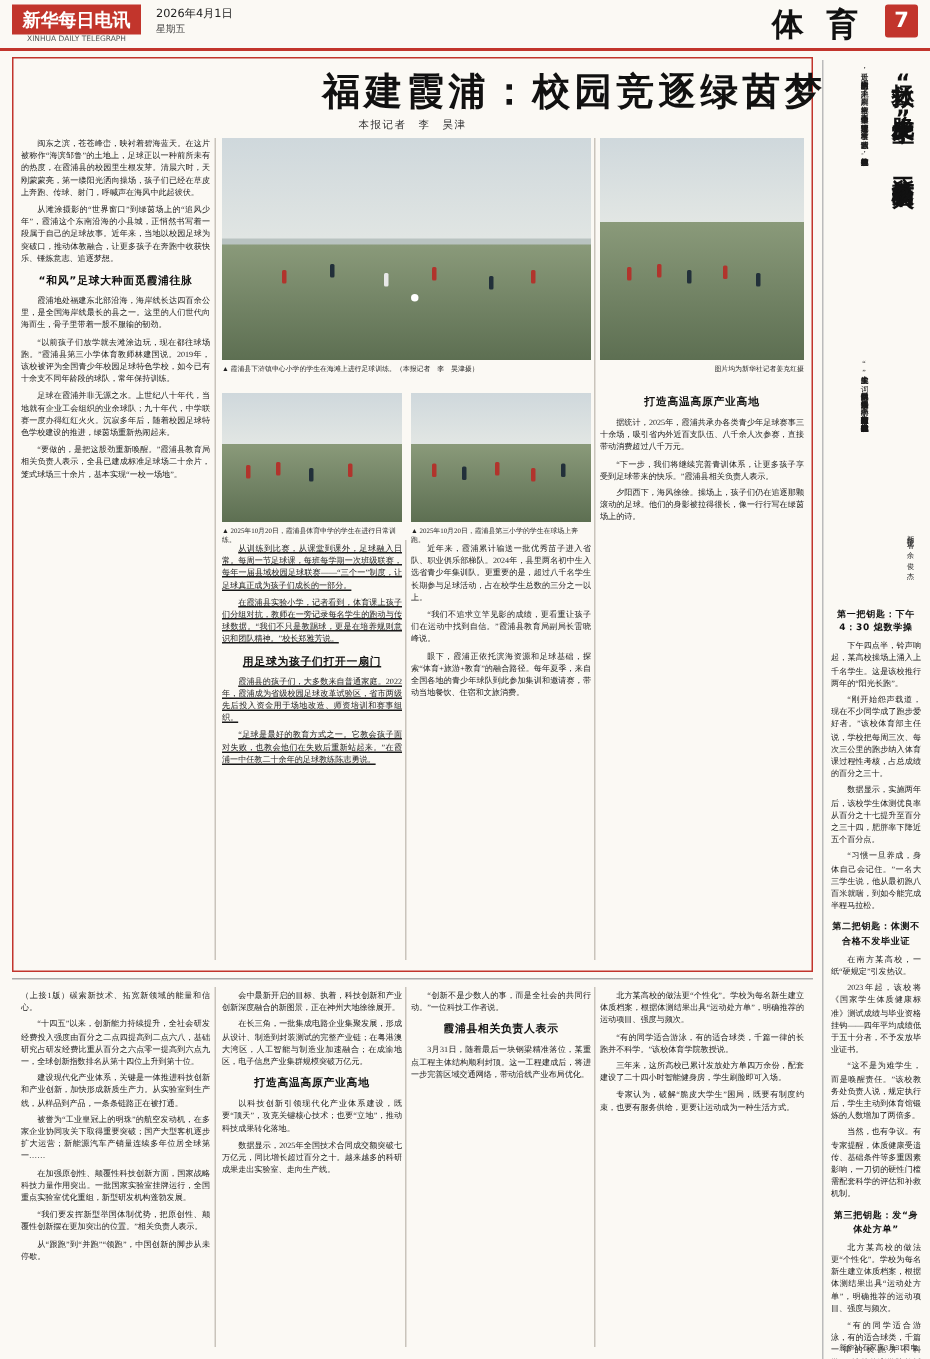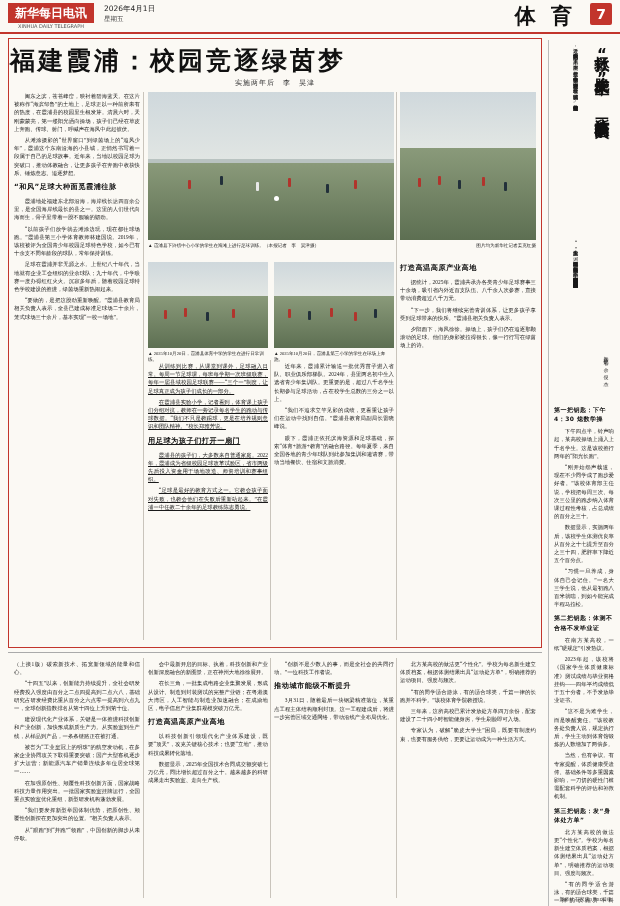--- a/index.html
+++ b/index.html
@@ -40,33 +40,34 @@
     background:#c2352c;color:#fff;font-size:14px;font-weight:bold;
     text-align:center;line-height:22px;border-radius:2px;
     font-family:"DejaVu Sans", sans-serif;
   }
   
   .redbox{
     position:absolute;left:8px;top:38px;width:534px;height:610px;
     border:1.5px solid #c2352c;box-sizing:border-box;
   }
   .headline{
-    position:absolute;left:10px;top:44px;width:530px;text-align:left;
+    position:absolute;left:10px;top:44px;width:530px;text-align:right;
     font-size:25px;font-weight:bold;letter-spacing:3px;color:#111;
     font-family:"DejaVu Sans", sans-serif;
+    padding-left:11px;
   }
   .byline{
     position:absolute;left:10px;top:78px;width:530px;text-align:center;
     font-size:7px;color:#333;letter-spacing:1px;
   }
   
   .col{position:absolute;font-size:5.4px;line-height:1.52;color:#1a1a1a;text-align:justify;}
   .col p{margin:0 0 3px 0;text-indent:2em;}
   .subhead{
-    font-size:7.2px;font-weight:bold;text-align:left;margin:5px 0 4px 0;
+    font-size:7.2px;font-weight:bold;text-align:center;margin:5px 0 4px 0;
     letter-spacing:0.5px;color:#111;font-family:"DejaVu Sans", sans-serif;
     text-indent:0;
   }
   .photo{position:absolute;background:#6a7f63;overflow:hidden;}
   .cap{position:absolute;font-size:4.6px;color:#222;line-height:1.35;}
   .rule-v{position:absolute;width:0;border-left:1px solid #c9c4bb;}
   .rule-h{position:absolute;height:0;border-top:1px solid #c9c4bb;}
   .side-headline{
     position:absolute;font-size:15px;font-weight:bold;color:#111;
     line-height:1.12;letter-spacing:1px;font-family:"DejaVu Sans", sans-serif;
@@ -101,21 +102,21 @@
     <div class="logo-sub">XINHUA DAILY TELEGRAPH</div>
     <div class="date-line">2026年4月1日</div>
     <div class="date-line2">星期五</div>
     <div class="section-title">体 育</div>
     <div class="section-num">7</div>
   </div>
 
   <div class="redbox"></div>
 
   <div class="headline">福建霞浦：校园竞逐绿茵梦</div>
-  <div class="byline">实施两年后　李　昊津</div>
+  <div class="byline">本报记者　李　昊津</div>
 
   <div class="photo" style="left:148px;top:92px;width:246px;height:148px;">
     <div class="sky"></div>
       <div class="sea"></div>
       <div class="ground"></div>
     <div class="fig" style="left:40px;top:88px;"></div>
     <div class="fig dark" style="left:72px;top:84px;"></div>
     <div class="fig white" style="left:108px;top:90px;"></div>
     <div class="fig" style="left:140px;top:86px;"></div>
     <div class="fig dark" style="left:178px;top:92px;"></div>
@@ -232,21 +233,21 @@
   <div class="col" style="left:148px;top:660px;width:120px;">
     <p>会中最新开启的目标、执着，科技创新和产业创新深度融合的新图景，正在神州大地徐徐展开。</p>
     <p>在长三角，一批集成电路企业集聚发展，形成从设计、制造到封装测试的完整产业链；在粤港澳大湾区，人工智能与制造业加速融合；在成渝地区，电子信息产业集群规模突破万亿元。</p>
     <div class="subhead">打造高温高原产业高地</div>
     <p>以科技创新引领现代化产业体系建设，既要“顶天”，攻克关键核心技术；也要“立地”，推动科技成果转化落地。</p>
     <p>数据显示，2025年全国技术合同成交额突破七万亿元，同比增长超过百分之十。越来越多的科研成果走出实验室、走向生产线。</p>
   </div>
 
   <div class="col" style="left:274px;top:660px;width:120px;">
     <p>“创新不是少数人的事，而是全社会的共同行动。”一位科技工作者说。</p>
-    <div class="subhead">推动城市能级不断提升</div>
+    <div class="subhead">霞浦县相关负责人表示</div>
     <p>3月31日，随着最后一块钢梁精准落位，某重点工程主体结构顺利封顶。这一工程建成后，将进一步完善区域交通网络，带动沿线产业布局优化。</p>
   </div>
 
   <div class="col" style="left:400px;top:660px;width:136px;">
     <p>北方某高校的做法更“个性化”。学校为每名新生建立体质档案，根据体测结果出具“运动处方单”，明确推荐的运动项目、强度与频次。</p>
     <p>“有的同学适合游泳，有的适合球类，千篇一律的长跑并不科学。”该校体育学院教授说。</p>
     <p>三年来，这所高校已累计发放处方单四万余份，配套建设了二十四小时智能健身房，学生刷脸即可入场。</p>
     <p>专家认为，破解“脆皮大学生”困局，既要有制度约束，也要有服务供给，更要让运动成为一种生活方式。</p>
   </div>
 

